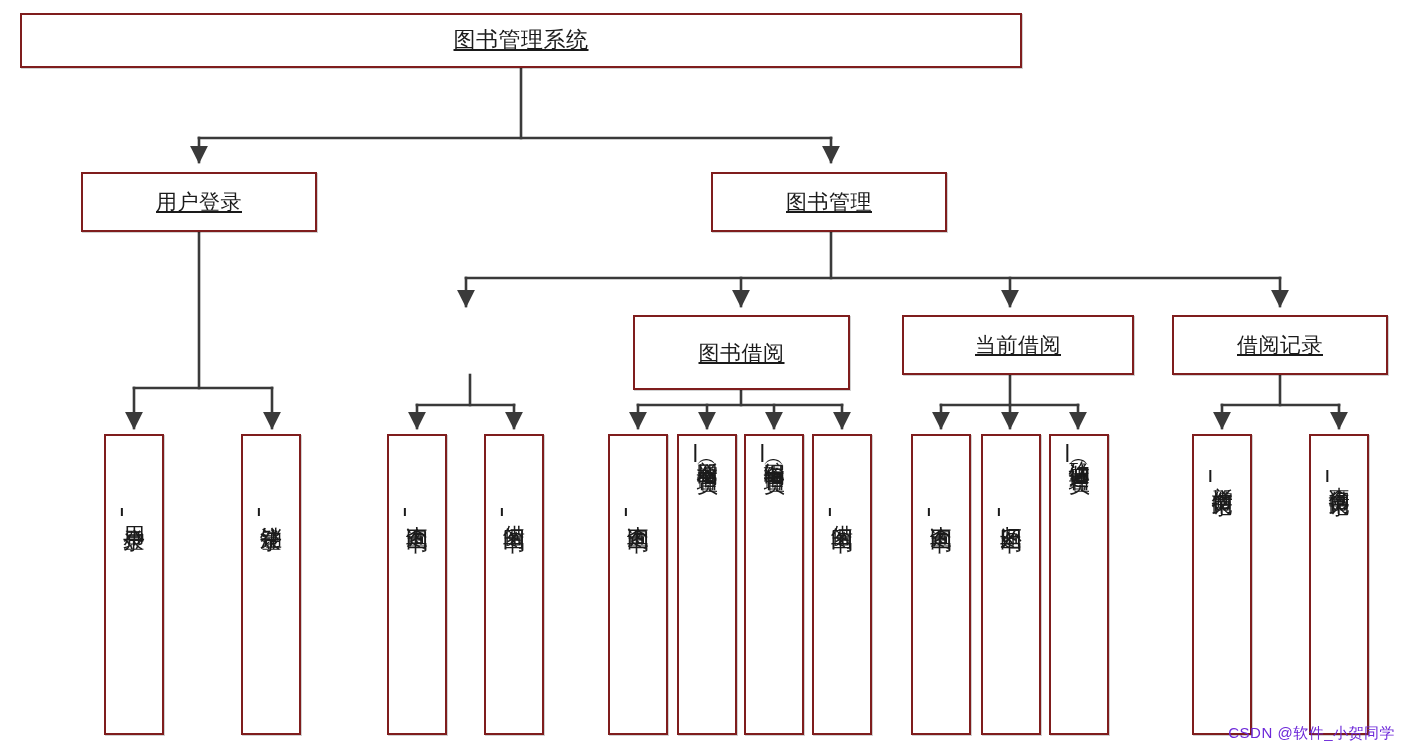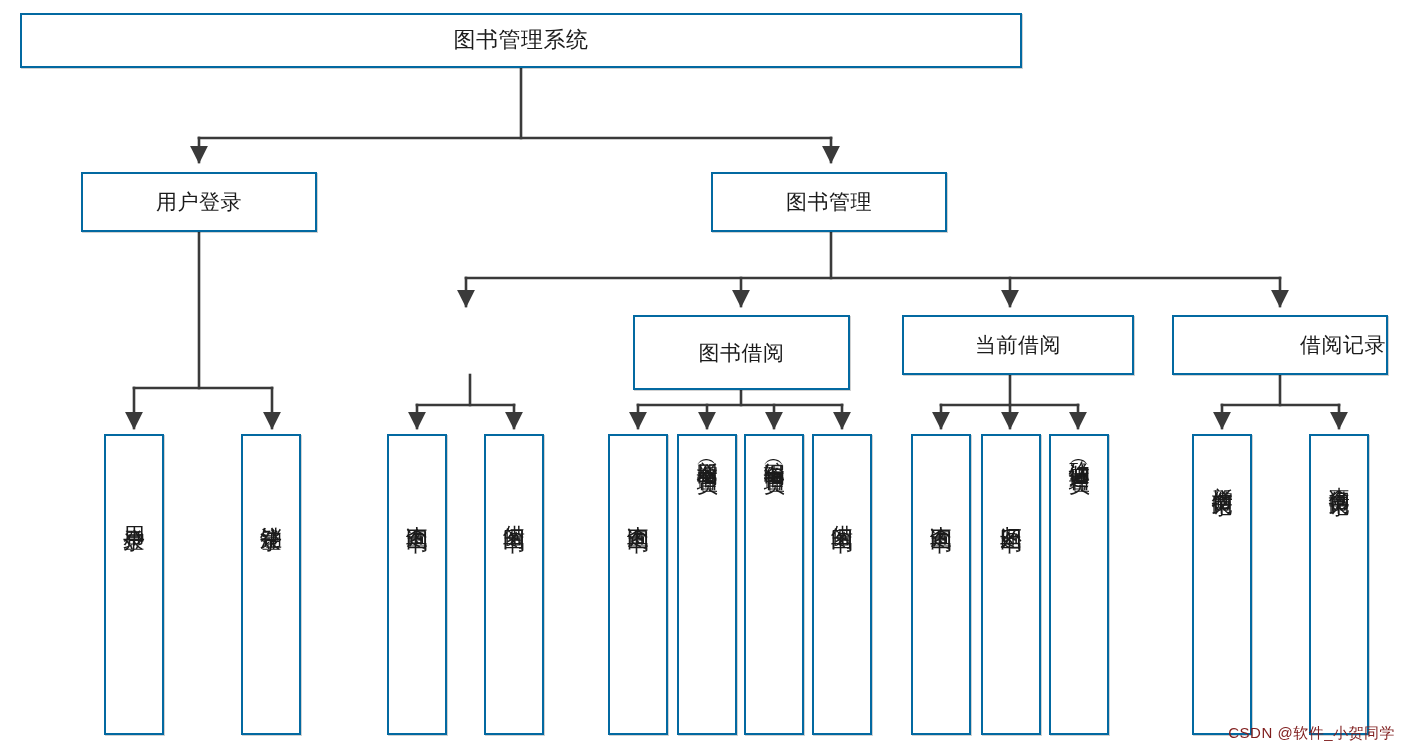--- a/index.html
+++ b/index.html
@@ -21,25 +21,26 @@
     position:absolute;
     left:0; top:0;
     width:1405px; height:747px;
     pointer-events:none;
   }
   
   .node{
     position:absolute;
     box-sizing:border-box;
     background:#ffffff;
-    border:2px solid #0369a1;
+    border:2px solid #7f1d1d;
     display:flex;
     align-items:center;
     justify-content:center;
     box-shadow:1px 1px 0 rgba(0,0,0,.18);
+    text-decoration:underline;
   }
   .node .label{
     display:block;
     text-align:center;
     line-height:1.12;
     color:#1b1b1b;
   }
   
   .node.horiz .label{
     font-size:21px;
@@ -61,21 +62,21 @@
     margin:0 auto;
     max-height:100%;
   }
   .node.vert.tall .label{ font-size:21px; }
   
   #watermark{
     position:absolute;
     right:10px;
     bottom:4px;
     font-size:15px;
-    color:#7f1d1d;
+    color:#6d28d9;
     letter-spacing:.5px;
     white-space:nowrap;
     user-select:none;
   }
 </style>
 </head>
 <body>
 
 <div id="stage">
 
@@ -143,21 +144,21 @@
 
 
   <div class="node horiz" style="left:633px; top:315px; width:217px; height:75px;">
     <span class="label">图书借阅</span>
   </div>
 
   <div class="node horiz" style="left:902px; top:315px; width:232px; height:60px;">
     <span class="label">当前借阅</span>
   </div>
 
-  <div class="node horiz" style="left:1172px; top:315px; width:216px; height:60px;justify-content:flex-end;">
+  <div class="node horiz" style="left:1172px; top:315px; width:216px; height:60px;">
     <span class="label">借阅记录</span>
   </div>
 
   <div class="node vert" style="left:104px; top:434px; width:60px; height:301px; padding-top:72px;">
     <span class="label">用户登录</span>
   </div>
 
   <div class="node vert" style="left:241px; top:434px; width:60px; height:301px; padding-top:72px;">
     <span class="label">注销登录</span>
   </div>

